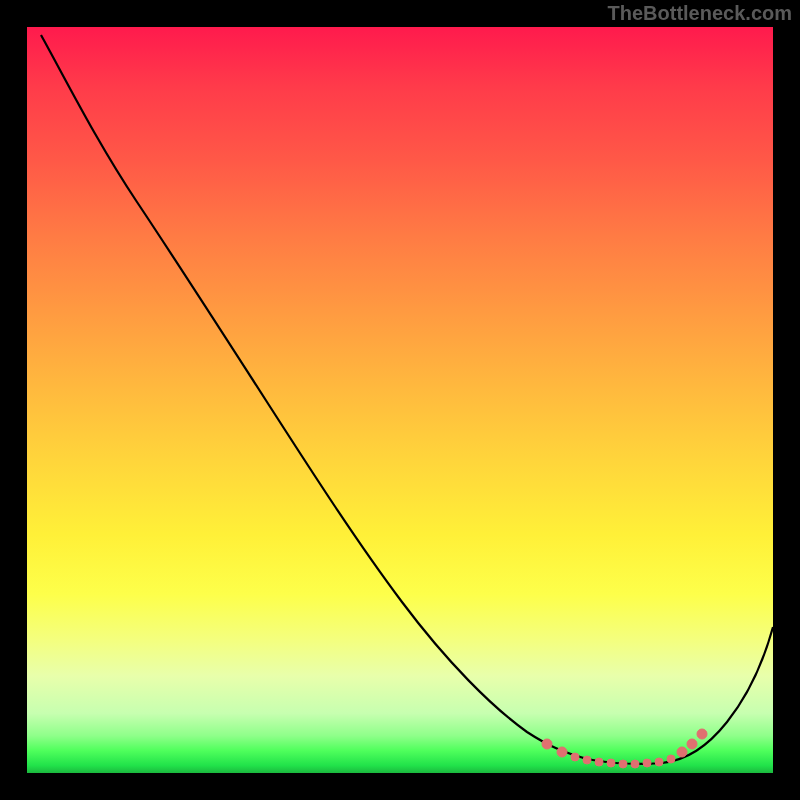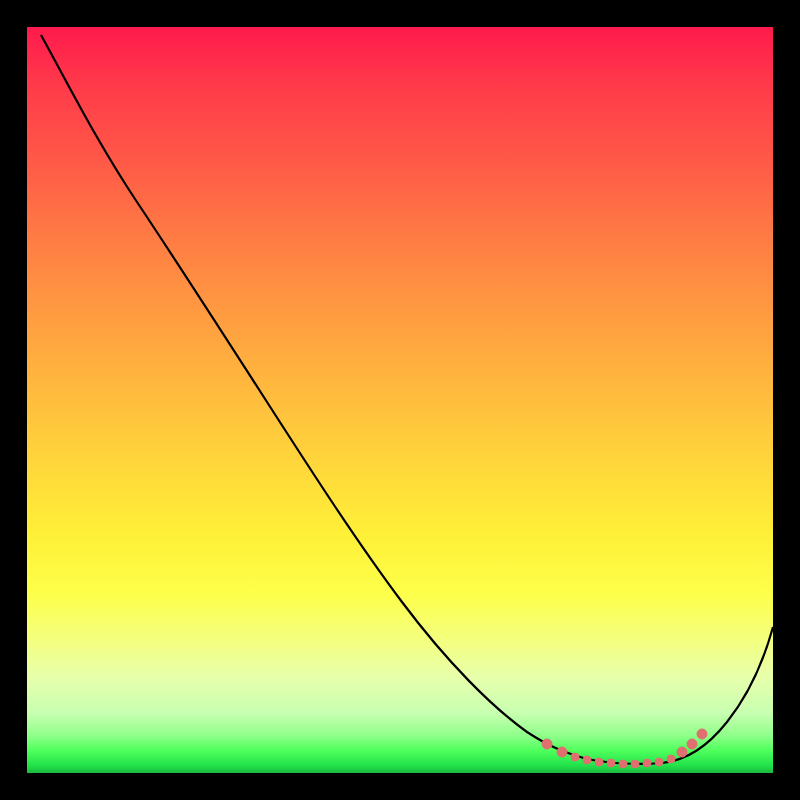--- a/index.html
+++ b/index.html
@@ -51,20 +51,21 @@
     top: 27px;
     width: 746px;
     height: 746px;
     z-index: 5;
   }
 </style>
 </head>
 <body>
 
 <div class="container">
+  <div class="watermark">TheBottleneck.com</div>
   <div class="plot-area"></div>
   <svg class="curve" viewBox="0 0 746 746">
     <path d="M 14 8
          C 40 55, 70 115, 110 175
          C 150 235, 195 305, 240 375
          C 285 445, 330 515, 375 575
          C 420 635, 465 680, 500 705
          C 520 718, 535 725, 560 732
          C 585 737, 610 738, 635 736
          C 660 733, 680 720, 700 695

